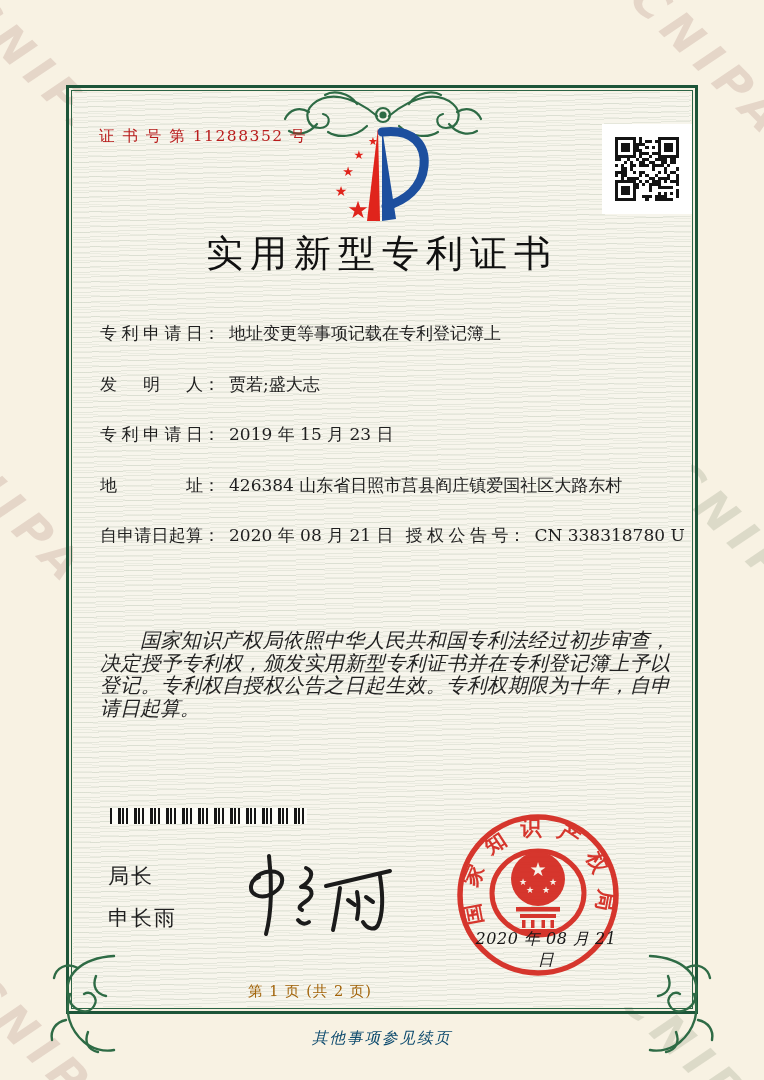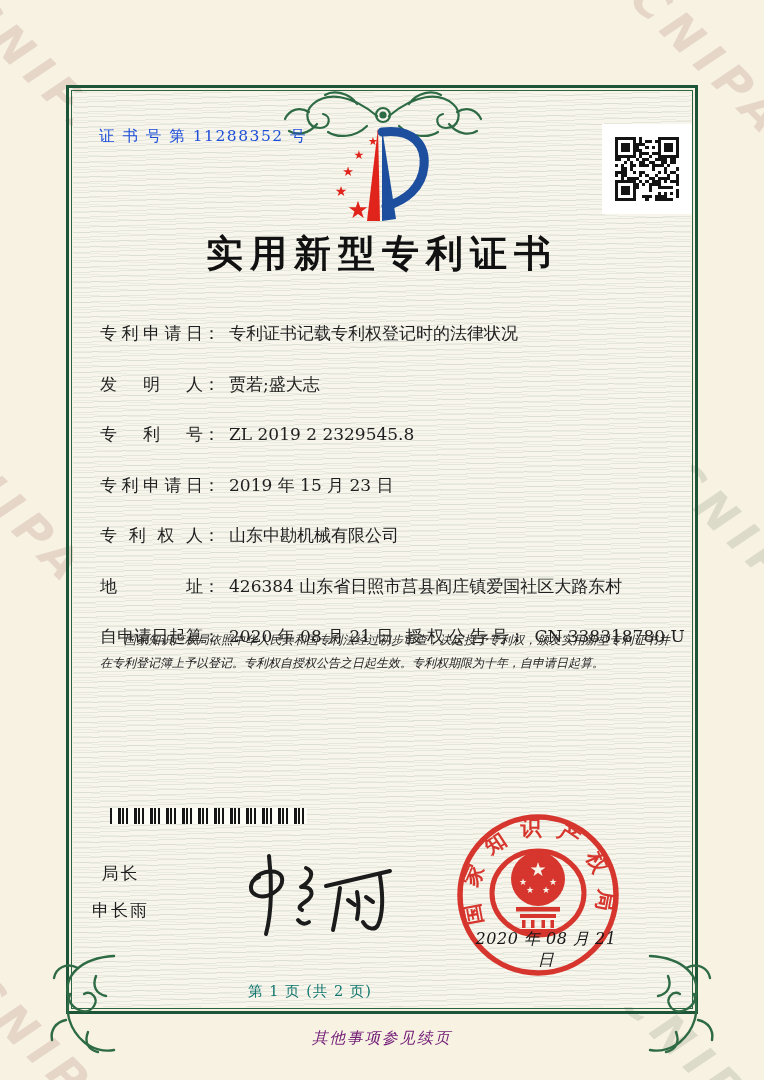--- a/index.html
+++ b/index.html
@@ -12,49 +12,49 @@
   .wm.g{color:rgba(168,172,150,.34);}
   
   .frame{position:absolute;left:66px;top:85px;width:632px;height:929px;border:3px solid #1d5539;box-sizing:border-box;}
   .frame-inner{position:absolute;inset:2px;border:1px solid #2a6446;}
   .wave{position:absolute;inset:4px;background:
     repeating-linear-gradient(178deg, rgba(140,160,135,.17) 0 1px, rgba(0,0,0,0) 1px 5px),
     repeating-linear-gradient(182deg, rgba(140,160,135,.11) 0 1px, rgba(0,0,0,0) 1px 7px),
     #f7f5ec;}
   .orn{position:absolute;}
   
-  .certno{position:absolute;left:99px;top:126px;font-size:15.5px;letter-spacing:1.5px;color:#1d4ed8;}
+  .certno{position:absolute;left:99px;top:126px;font-size:15.5px;letter-spacing:1.5px;color:#b91c1c;}
   .logo{position:absolute;left:320px;top:124px;width:125px;height:108px;}
   .qrbox{position:absolute;left:602px;top:124px;width:90px;height:90px;background:#fff;}
   .qrbox svg{position:absolute;left:13px;top:13px;width:64px;height:64px;}
   .title{position:absolute;left:82px;top:229px;width:600px;text-align:center;
-         font-size:37px;font-weight:700;letter-spacing:7px;color:#111;}
+         font-size:37px;font-weight:400;letter-spacing:7px;color:#111;}
   
   .fields{position:absolute;left:100px;top:322px;width:572px;font-size:17px;}
   .frow{margin-bottom:27.5px;white-space:nowrap;}
   .fl{display:inline-block;width:103px;text-align:justify;text-align-last:justify;}
   .colon{display:inline-block;margin-right:9px;}
   .g1{display:inline-block;width:300px;}
   
-  .paras{position:absolute;left:100px;top:629px;width:570px;font-size:12px;line-height:22.5px;
+  .paras{position:absolute;left:100px;top:629px;width:570px;font-size:20px;line-height:22.5px;
          text-align:justify;font-style:italic;color:#222;}
   .paras p{margin:0;text-indent:2em;}
   
   .barcode{position:absolute;left:110px;top:808px;width:197px;height:16px;background:
      repeating-linear-gradient(90deg,#161616 0 2px,#fdfdf8 2px 3.5px,#161616 3.5px 4.5px,#fdfdf8 4.5px 8px,
      #161616 8px 11px,#fdfdf8 11px 12.5px,#161616 12.5px 13.5px,#fdfdf8 13.5px 16px);}
-  .signer{position:absolute;left:92px;top:862px;font-size:17px;letter-spacing:2px;text-align:center;}
+  .signer{position:absolute;left:108px;top:862px;font-size:21px;letter-spacing:2px;}
   .signer div{margin-bottom:14px;}
   .sig{position:absolute;left:226px;top:840px;width:182px;height:102px;}
   .seal{position:absolute;left:454px;top:811px;width:168px;height:168px;opacity:.93;}
   .sealdate{position:absolute;left:470px;top:929px;width:152px;text-align:center;
             font-size:16px;font-style:italic;color:#161616;letter-spacing:.5px;}
-  .pageinfo{position:absolute;left:0;top:982px;width:620px;text-align:center;font-size:14.5px;letter-spacing:1px;color:#0f766e;}
+  .pageinfo{position:absolute;left:0;top:982px;width:620px;text-align:center;font-size:14.5px;letter-spacing:1px;color:#a16207;}
   .footnote{position:absolute;left:0;top:1028px;width:764px;text-align:center;font-size:15.5px;
-            letter-spacing:2px;font-style:italic;color:#701a75;}
+            letter-spacing:2px;font-style:italic;color:#0c4a6e;}
   svg{display:block;}
 </style>
 </head>
 <body>
 
 <div class="canvas">
 
   <div class="wm" style="left:-12px;top:-18px;">CNIPA</div>
   <div class="wm" style="left:658px;top:-30px;">CNIPA</div>
   <div class="wm g" style="left:438px;top:310px;font-size:54px;">CNIPA</div>
@@ -122,33 +122,27 @@
   <div class="qrbox">
     <svg viewBox="0 0 63 63" shape-rendering="crispEdges">
       <path id="qr-path" fill="#141414" fill-rule="evenodd" d="M24 0h3v3h-3zM24 3h3v3h-3zM30 3h3v3h-3zM33 3h3v3h-3zM39 3h3v3h-3zM21 6h3v3h-3zM24 6h3v3h-3zM27 6h3v3h-3zM21 9h3v3h-3zM30 9h3v3h-3zM36 9h3v3h-3zM21 12h3v3h-3zM24 12h3v3h-3zM24 15h3v3h-3zM27 15h3v3h-3zM30 15h3v3h-3zM36 15h3v3h-3zM39 15h3v3h-3zM24 18h3v3h-3zM33 18h3v3h-3zM0 21h3v3h-3zM3 21h3v3h-3zM12 21h3v3h-3zM21 21h3v3h-3zM27 21h3v3h-3zM30 21h3v3h-3zM39 21h3v3h-3zM42 21h3v3h-3zM45 21h3v3h-3zM48 21h3v3h-3zM54 21h3v3h-3zM57 21h3v3h-3zM9 24h3v3h-3zM15 24h3v3h-3zM24 24h3v3h-3zM27 24h3v3h-3zM33 24h3v3h-3zM36 24h3v3h-3zM45 24h3v3h-3zM48 24h3v3h-3zM54 24h3v3h-3zM57 24h3v3h-3zM0 27h3v3h-3zM6 27h3v3h-3zM15 27h3v3h-3zM18 27h3v3h-3zM24 27h3v3h-3zM27 27h3v3h-3zM30 27h3v3h-3zM36 27h3v3h-3zM39 27h3v3h-3zM42 27h3v3h-3zM45 27h3v3h-3zM51 27h3v3h-3zM6 30h3v3h-3zM9 30h3v3h-3zM15 30h3v3h-3zM36 30h3v3h-3zM48 30h3v3h-3zM60 30h3v3h-3zM0 33h3v3h-3zM3 33h3v3h-3zM6 33h3v3h-3zM9 33h3v3h-3zM18 33h3v3h-3zM24 33h3v3h-3zM27 33h3v3h-3zM42 33h3v3h-3zM48 33h3v3h-3zM54 33h3v3h-3zM57 33h3v3h-3zM0 36h3v3h-3zM6 36h3v3h-3zM9 36h3v3h-3zM24 36h3v3h-3zM30 36h3v3h-3zM39 36h3v3h-3zM51 36h3v3h-3zM60 36h3v3h-3zM6 39h3v3h-3zM12 39h3v3h-3zM15 39h3v3h-3zM18 39h3v3h-3zM21 39h3v3h-3zM33 39h3v3h-3zM36 39h3v3h-3zM42 39h3v3h-3zM45 39h3v3h-3zM48 39h3v3h-3zM51 39h3v3h-3zM60 39h3v3h-3zM24 42h3v3h-3zM30 42h3v3h-3zM36 42h3v3h-3zM39 42h3v3h-3zM42 42h3v3h-3zM48 42h3v3h-3zM54 42h3v3h-3zM57 42h3v3h-3zM60 42h3v3h-3zM21 45h3v3h-3zM27 45h3v3h-3zM33 45h3v3h-3zM36 45h3v3h-3zM39 45h3v3h-3zM42 45h3v3h-3zM60 45h3v3h-3zM21 48h3v3h-3zM33 48h3v3h-3zM42 48h3v3h-3zM45 48h3v3h-3zM48 48h3v3h-3zM51 48h3v3h-3zM54 48h3v3h-3zM33 51h3v3h-3zM60 51h3v3h-3zM42 54h3v3h-3zM48 54h3v3h-3zM54 54h3v3h-3zM60 54h3v3h-3zM27 57h3v3h-3zM30 57h3v3h-3zM33 57h3v3h-3zM39 57h3v3h-3zM42 57h3v3h-3zM45 57h3v3h-3zM48 57h3v3h-3zM60 57h3v3h-3zM30 60h3v3h-3zM39 60h3v3h-3zM42 60h3v3h-3zM45 60h3v3h-3zM48 60h3v3h-3zM51 60h3v3h-3zM54 60h3v3h-3zM0 0h21v21h-21zM3 3v15h15v-15zM6 6h9v9h-9zM42 0h21v21h-21zM45 3v15h15v-15zM48 6h9v9h-9zM0 42h21v21h-21zM3 45v15h15v-15zM6 48h9v9h-9z"></path>
     </svg>
   </div>
 
   <div class="title">实用新型专利证书</div>
 
   <div class="fields">
     <div class="frow">
-      <span class="fl">专利申请日</span><span class="colon">：</span><span>专利证书记载专利权登记时的法律状况</span>
+      <span class="fl">专利申请日</span><span class="colon">：</span><span>地址变更等事项记载在专利登记簿上</span>
     </div>
     <div class="frow">
       <span class="fl">发明人</span><span class="colon">：</span><span>贾若;盛大志</span>
     </div>
     <div class="frow">
-      <span class="fl">专利号</span><span class="colon">：</span><span>ZL 2019 2 2329545.8</span>
-    </div>
-    <div class="frow">
       <span class="fl">专利申请日</span><span class="colon">：</span><span>2019 年 15 月 23 日</span>
-    </div>
-    <div class="frow">
-      <span class="fl">专利权人</span><span class="colon">：</span><span>山东中勘机械有限公司</span>
     </div>
     <div class="frow">
       <span class="fl">地址</span><span class="colon">：</span><span>426384 山东省日照市莒县阎庄镇爱国社区大路东村</span>
     </div>
     <div class="frow">
       <span class="g1">
         <span class="fl">自申请日起算</span><span class="colon">：</span><span>2020 年 08 月 21 日</span>
       </span>
       <span>
         <span class="fl">授权公告号</span><span class="colon">：</span><span>CN 338318780 U</span>

